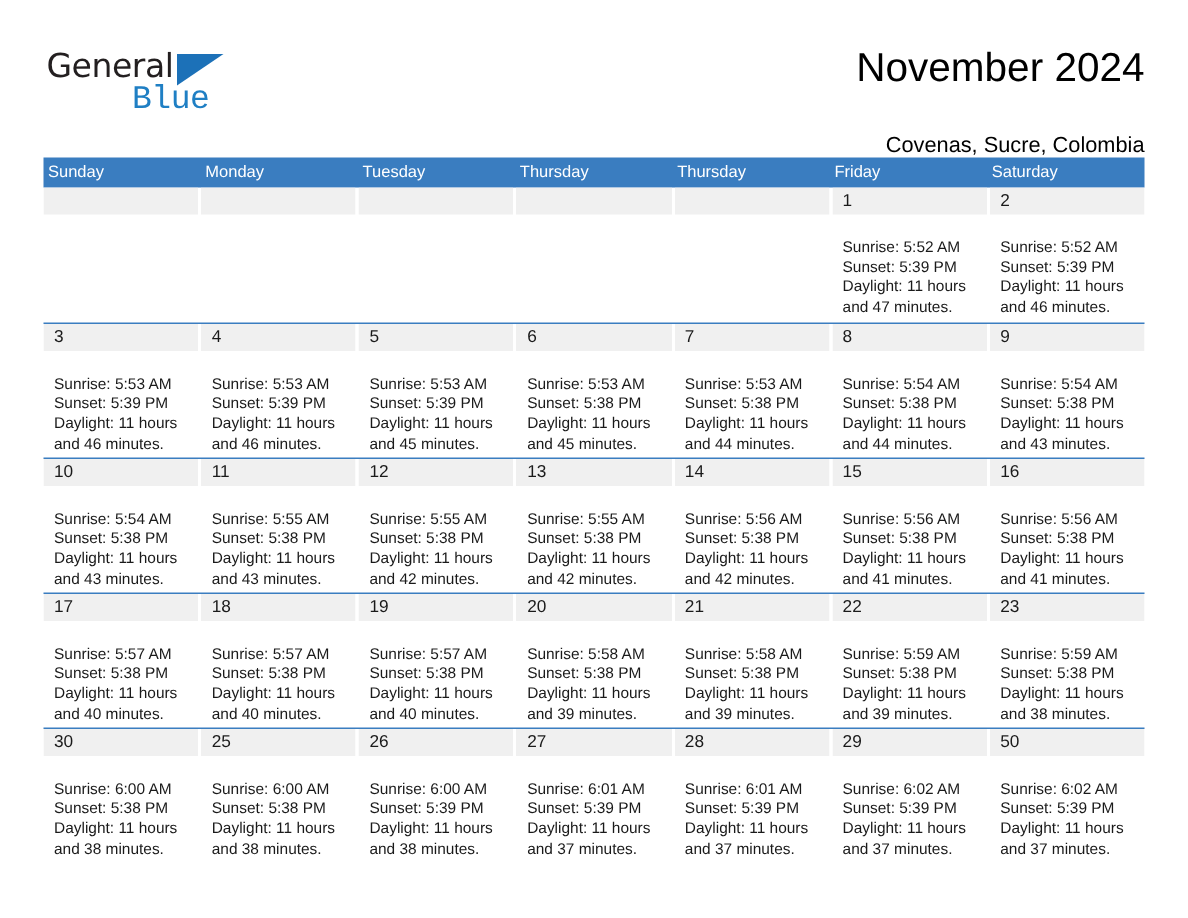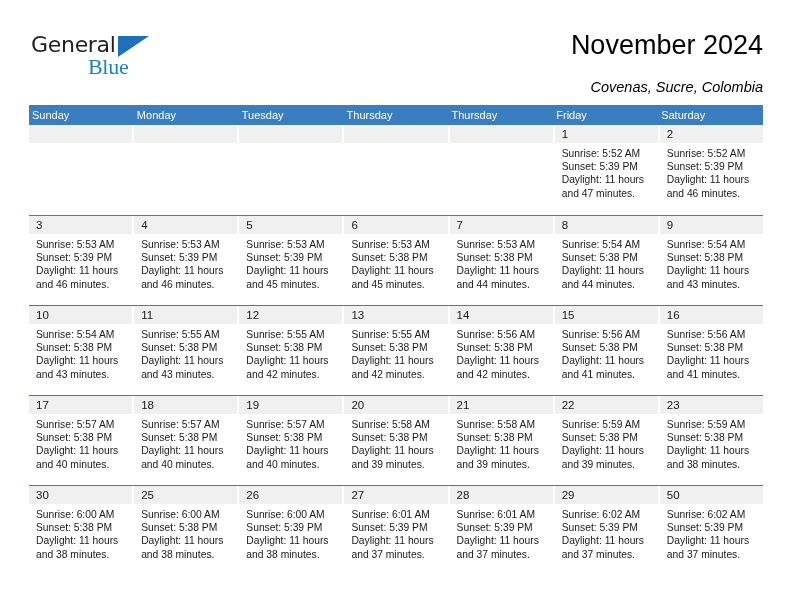--- a/index.html
+++ b/index.html
@@ -55,44 +55,43 @@
     border-left: 31px solid #1c71b8;
     border-bottom: 21px solid transparent;
   }
   .brand-blue {
     position: absolute;
     left: 59px;
     top: 26px;
     font-size: 22px;
     letter-spacing: -0.3px;
     color: #1f7fc4;
-    font-family: Liberation Serif, serif;
+    font-family: Liberation Mono, monospace;
     font-weight: 400;
   }
   .title-block {
     position: absolute;
     right: 0;
     top: 0;
     text-align: right;
   }
   .cal-title {
     font-size: 27px;
     font-weight: 400;
     color: #000000;
     line-height: 34px;
     white-space: nowrap;
   }
   .cal-subtitle {
     font-size: 14.5px;
     font-weight: 400;
     color: #000000;
     line-height: 22px;
-    margin-top: 14px;
+    margin-top: 24px;
     white-space: nowrap;
-    font-style: italic;
   }
 
   
   .calendar {
     position: absolute;
     left: 29px;
     top: 105px;
     width: 734px;
   }
   .weekday-row {
@@ -136,21 +135,21 @@
     font-size: 11.5px;
     line-height: 18px;
     padding-left: 7px;
     color: #1a1a1a;
     box-sizing: border-box;
   }
   .day-cell.empty .day-number {
     background: #f0f0f0;
   }
   .day-info {
-    padding: 4px 6px 0 7px;
+    padding: 16px 6px 0 7px;
     font-size: 10.3px;
     line-height: 13.2px;
     color: #1a1a1a;
   }
   .day-info div {
     white-space: nowrap;
   }
   .daylight-line {
     white-space: normal !important;
   }

